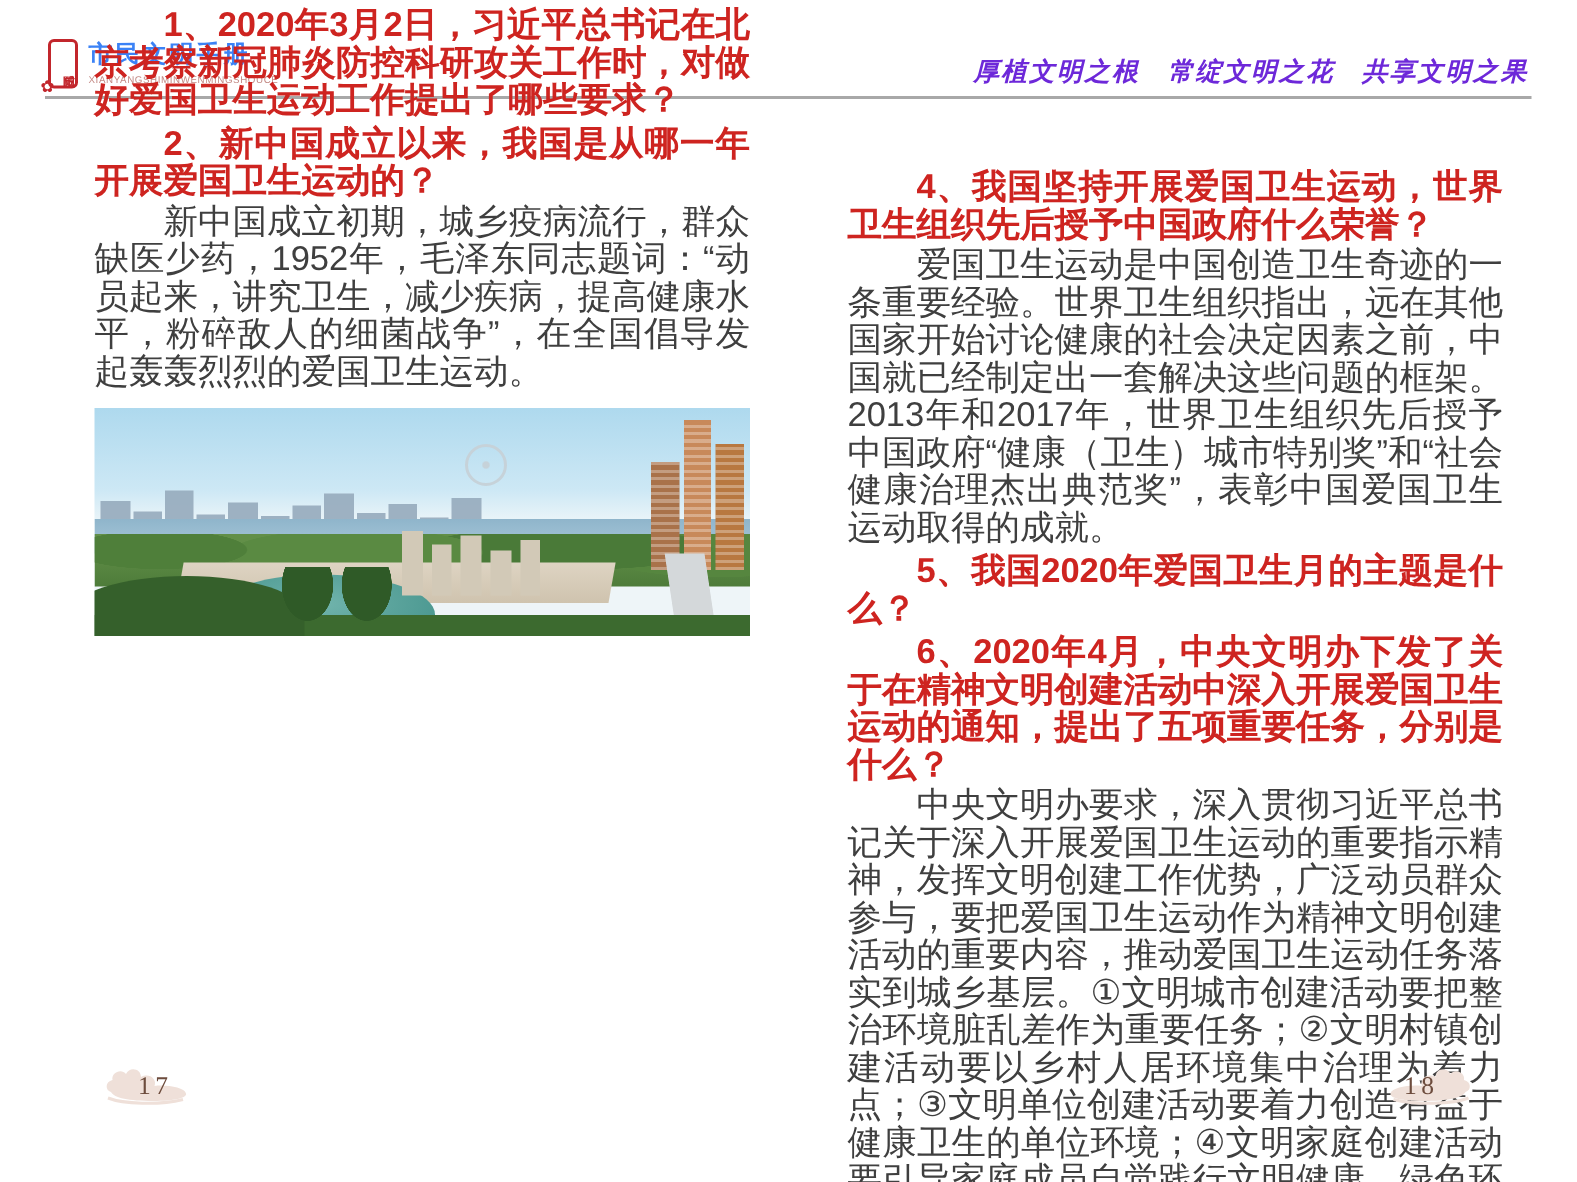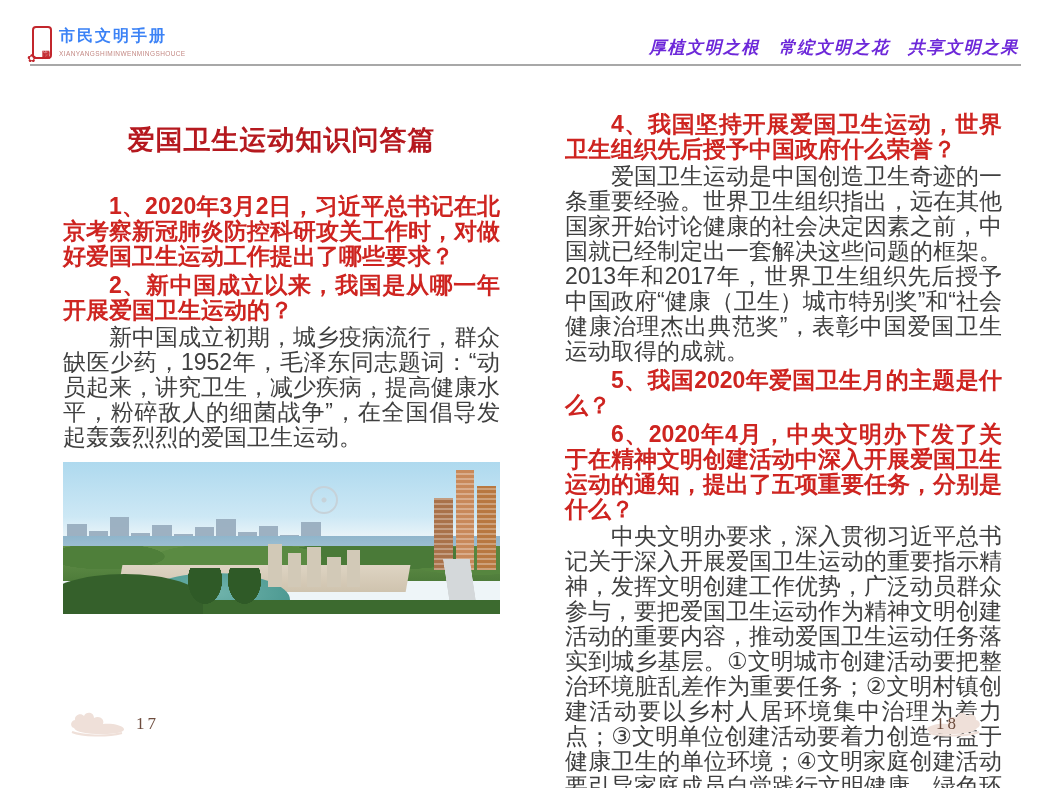--- a/index.html
+++ b/index.html
@@ -103,21 +103,21 @@
     background:#35602b;border-radius:50% 50% 0 0;}
   .ph-tree{position:absolute;bottom:4%;width:9%;height:26%;
     background:radial-gradient(ellipse at 50% 30%,#2f5a27 60%,transparent 61%);}
   .ph-tree.t1{left:28%}.ph-tree.t2{left:37%}
   
   .pagenum{
     position:absolute;top:706px;height:36px;display:flex;align-items:center;
     font-family:"Liberation Serif","DejaVu Serif",serif;
     color:#6d4c3d;font-size:17px;letter-spacing:3px;
   }
-  .pagenum-left{left:68px;gap:44px;}
+  .pagenum-left{left:68px;}
   .pagenum-right{right:68px;flex-direction:row-reverse;}
   .cloud{width:58px;height:28px;}
   .pagenum-left .num{margin-left:-34px;position:relative;z-index:1;}
   .pagenum-right .cloud{transform:scaleX(-1);}
   .pagenum-right .num{margin-right:-34px;position:relative;z-index:1;}
 </style>
 </head>
 <body>
 
 <div class="logo">
@@ -127,21 +127,20 @@
   </span>
   <span class="brand-text">
     <div class="brand-name">市民文明手册</div>
     <div class="brand-sub">XIANYANGSHIMINWENMINGSHOUCE</div>
   </span>
 </div>
 <div class="slogan">厚植文明之根　常绽文明之花　共享文明之果</div>
 <div class="header-rule"></div>
 
 <div class="col col-left">
-  <h1 class="page-title">爱国卫生运动知识问答篇</h1>
   <p class="q">1、2020年3月2日，习近平总书记在北京考察新冠肺炎防控科研攻关工作时，对做好爱国卫生运动工作提出了哪些要求？</p>
   <p class="q">2、新中国成立以来，我国是从哪一年开展爱国卫生运动的？</p>
   <p class="a">新中国成立初期，城乡疫病流行，群众缺医少药，1952年，毛泽东同志题词：“动员起来，讲究卫生，减少疾病，提高健康水平，粉碎敌人的细菌战争”，在全国倡导发起轰轰烈烈的爱国卫生运动。</p>
 
   <div class="photo">
     <div class="ph-skyline">
       <i></i>
         <i></i>
         <i></i>
         <i></i>

